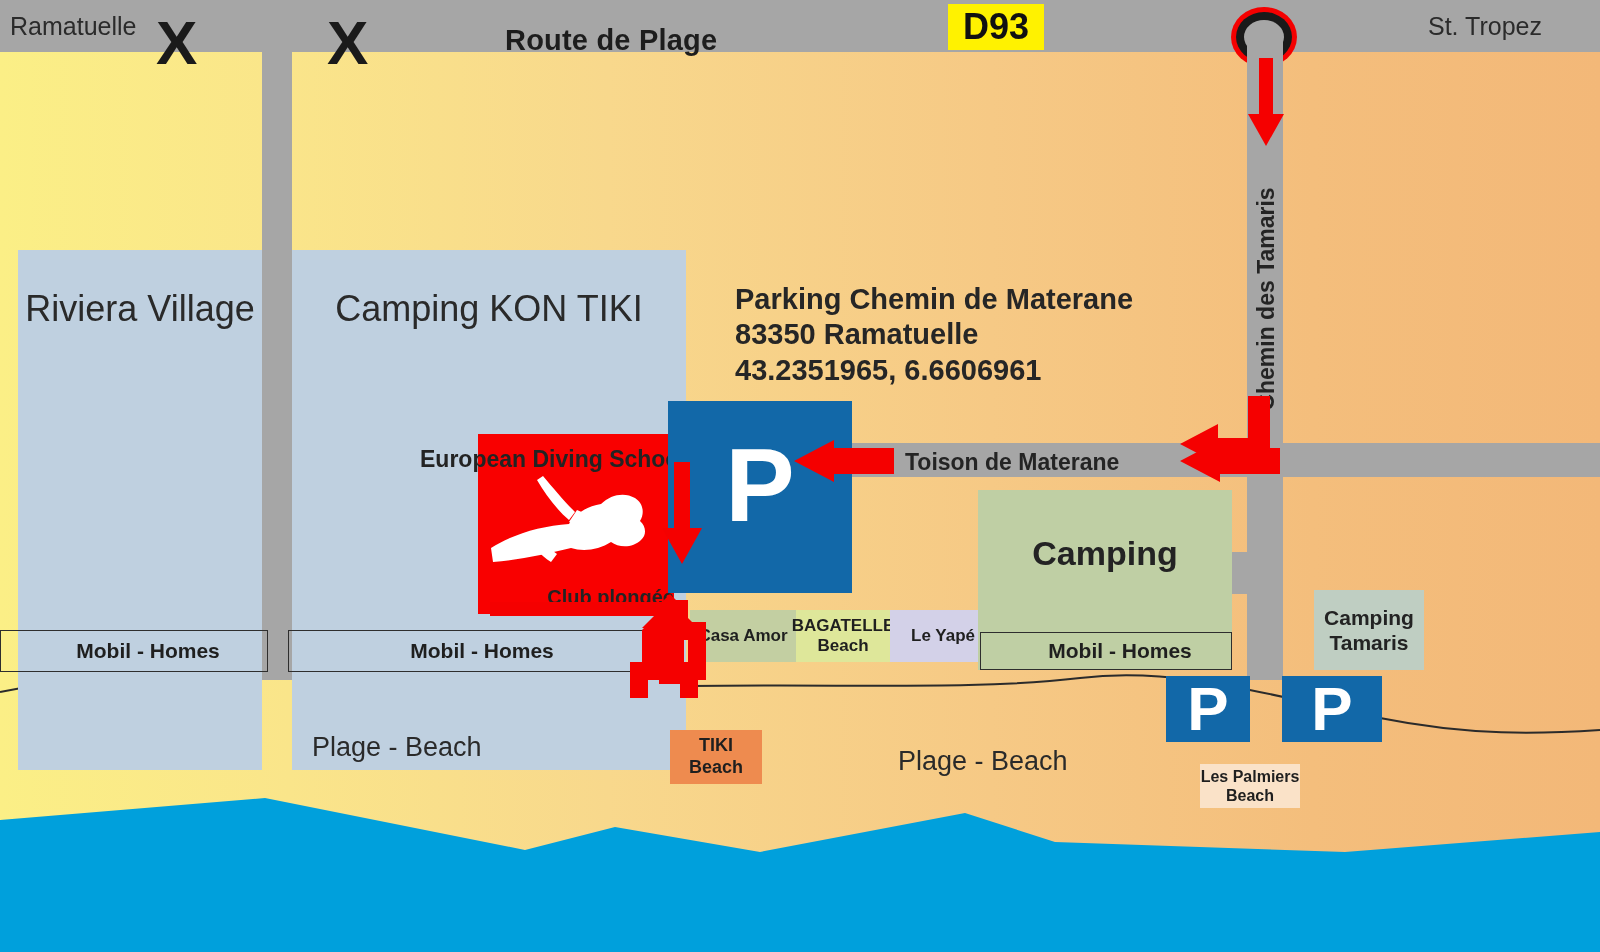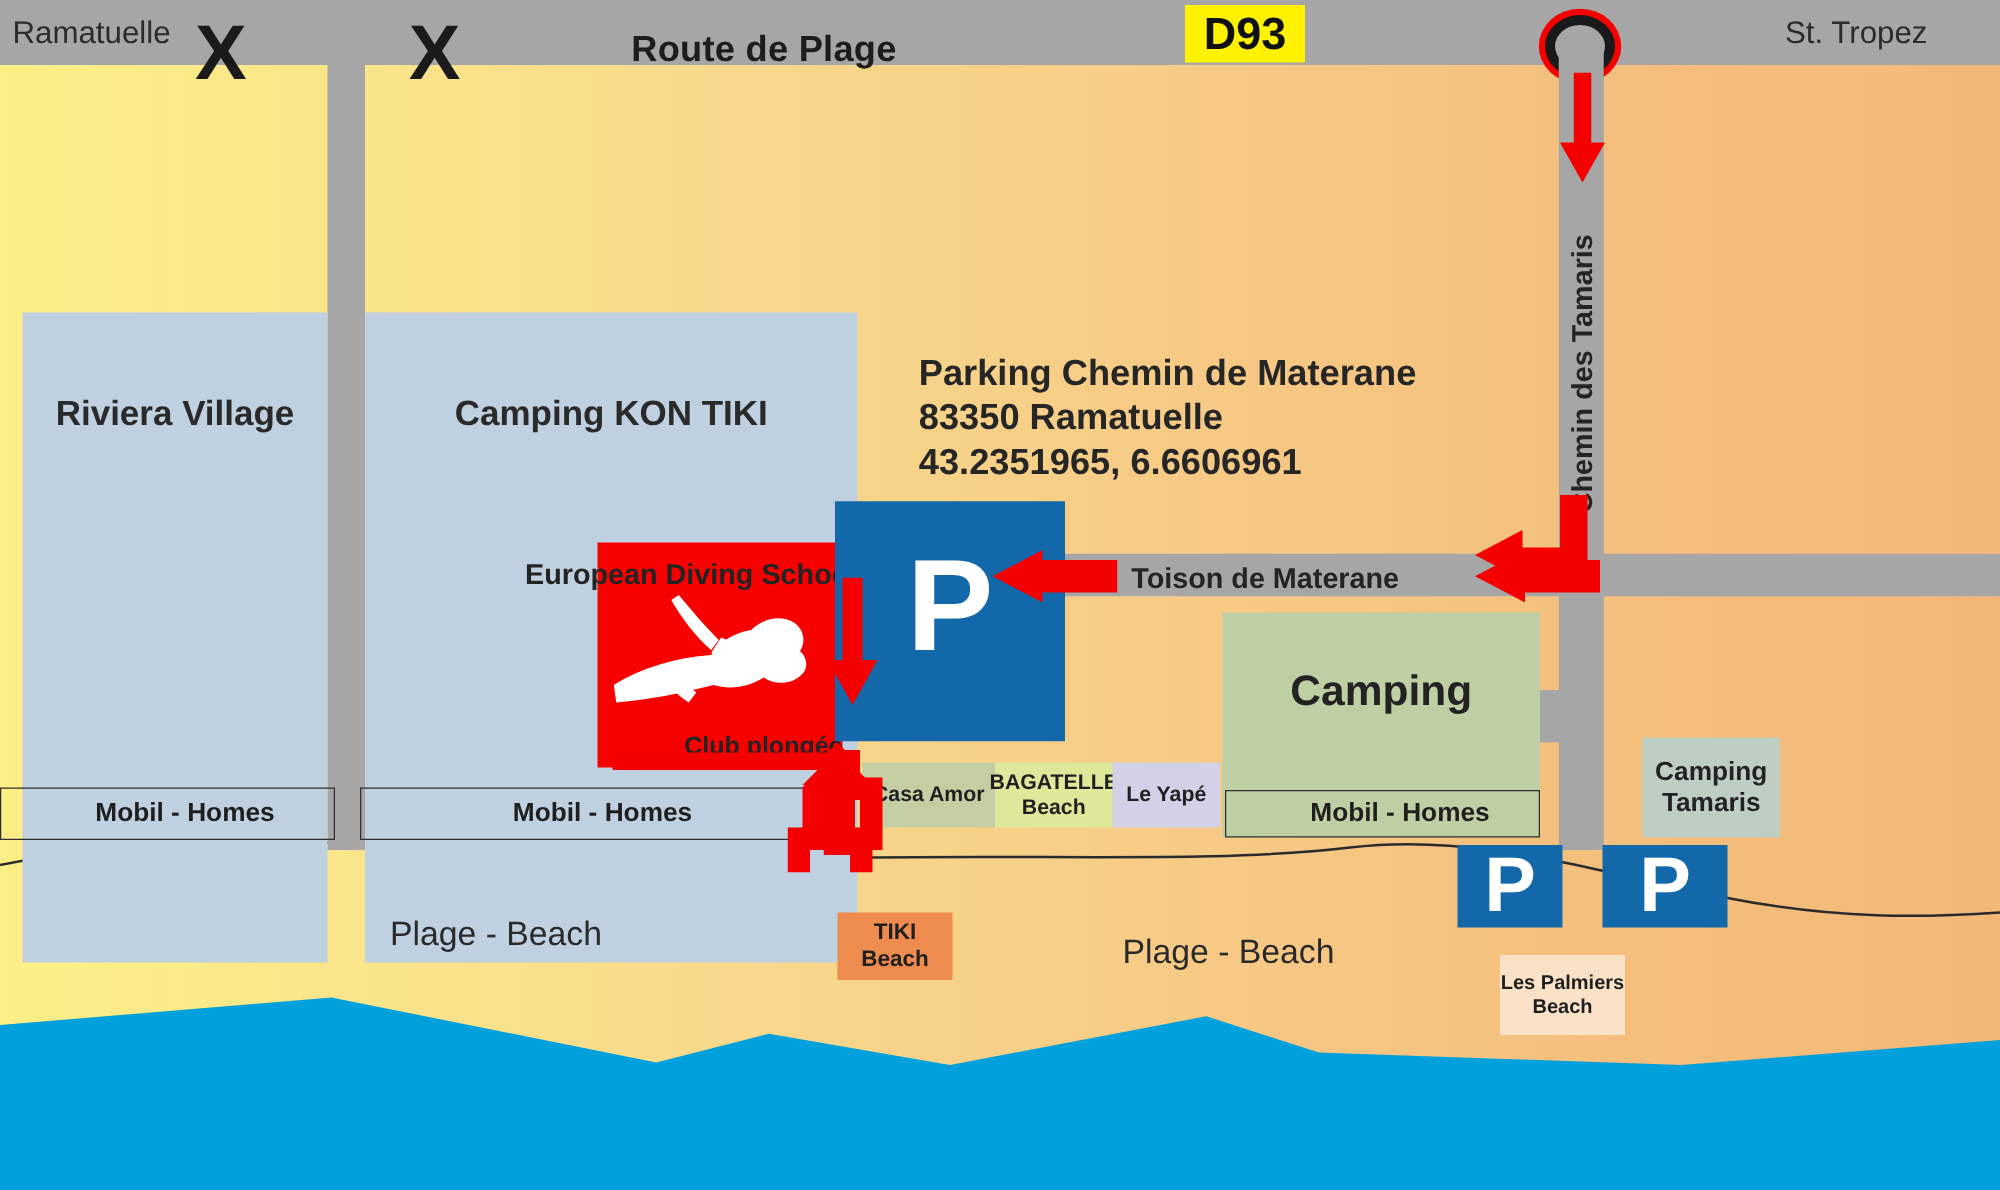--- a/index.html
+++ b/index.html
@@ -20,38 +20,38 @@
   .tamaris-blk{background:#BFCEC2;}
   .parking{background:#1268A8;color:#fff;}
   .dive{background:#F90000;}
   .mobil{background:transparent;border:1.5px solid #2E2E2E;display:flex;align-items:center;justify-content:center;}
   
   .t{color:#232323;}
   .hdr-town{font-size:25px;color:#2b2b2b;font-weight:normal;}
   .route-lbl{font-size:29px;font-weight:bold;color:#1d1d1d;letter-spacing:.2px;}
   .bigx{font-size:62px;font-weight:bold;color:#1a1a1a;line-height:1;}
   .d93{background:#FFF200;color:#111;font-weight:bold;font-size:36px;display:flex;align-items:center;justify-content:center;}
-  .title-blk{font-size:28px;font-weight:bold;color:#2a2a2a;margin-top:27px;}
+  .title-blk{font-size:36px;font-weight:normal;color:#2a2a2a;}
   .addr{font-size:29px;font-weight:bold;color:#262626;line-height:1.22;white-space:pre-line;}
   .pletter{font-size:104px;font-weight:bold;line-height:.88;color:#ffffff;}
   .pletter-sm{font-size:62px;font-weight:bold;line-height:.88;color:#ffffff;}
   .mobil-txt{font-size:21px;font-weight:bold;color:#1f1f1f;margin-left:28px;}
   .dive-top{font-size:23px;font-weight:bold;color:#232323;}
   .dive-bot{font-size:20px;font-weight:bold;color:#232323;}
   .beachclub{font-size:17px;font-weight:bold;color:#1f1f1f;line-height:1.18;}
   .toison-txt{font-size:34px;font-weight:bold;color:#232323;line-height:1.12;}
   .tamaris-txt{font-size:21px;font-weight:bold;color:#232323;line-height:1.2;}
   .plage{font-size:27px;color:#2a2a2a;font-weight:normal;}
   .tiki-txt{font-size:18px;font-weight:bold;color:#1f1f1f;line-height:1.2;}
   .palm-txt{font-size:16px;font-weight:bold;color:#1f1f1f;line-height:1.2;}
   .street-h{font-size:23px;font-weight:bold;color:#242424;}
   .street-v{font-size:23px;font-weight:bold;color:#242424;transform:rotate(-90deg);transform-origin:center center;white-space:nowrap;}
   .casa{background:#C3CFA2;}
   .bagatelle{background:#DEE79A;}
-  .yape{background:#D3D1E8;}
+  .yape{background:#D3D1E8;padding-left:10px;}
   .tiki{background:#EE8B4F;}
   .palmiers{background:#FAE2C8;}
 </style>
 </head>
 <body>
 
 <div id="map">
 
   <svg class="abs" style="left:0;top:780px;width:1600px;height:172px;">
     <polygon points="0,40 265,18 525,70 615,47 760,72 965,33 1055,62 1345,72 1600,52 1600,172 0,172" fill="#00A0DC"></polygon>
@@ -142,21 +142,21 @@
     <span class="pletter-sm">P</span>
   </div>
   <div class="blk parking" style="left:1282px;top:676px;width:100px;height:66px;">
     <span class="pletter-sm">P</span>
   </div>
 
   <div class="blk tiki" style="left:670px;top:730px;width:92px;height:54px;flex-direction:column;">
     <span class="tiki-txt">TIKI</span>
     <span class="tiki-txt">Beach</span>
   </div>
-  <div class="blk palmiers" style="left:1200px;top:764px;width:100px;height:64px;flex-direction:column;">
+  <div class="blk palmiers" style="left:1200px;top:764px;width:100px;height:44px;flex-direction:column;">
     <span class="palm-txt">Les Palmiers</span>
     <span class="palm-txt">Beach</span>
   </div>
 
   <div class="abs plage" style="left:312px;top:732px;">Plage - Beach</div>
   <div class="abs plage" style="left:898px;top:746px;">Plage - Beach</div>
 
   <svg class="abs" style="left:1246px;top:58px;width:40px;height:90px;">
     <polygon points="13,0 27,0 27,56 38,56 20,88 2,56 13,56" fill="#F50000"></polygon>
   </svg>

